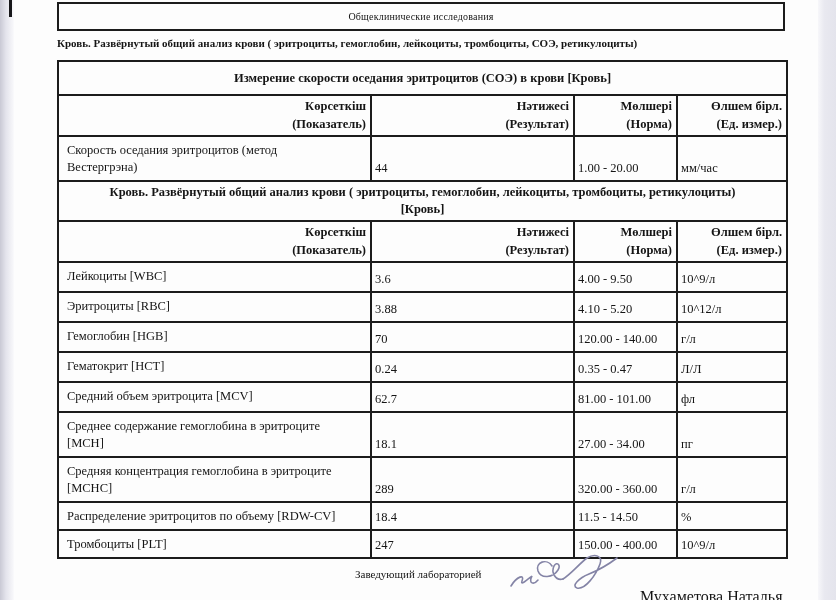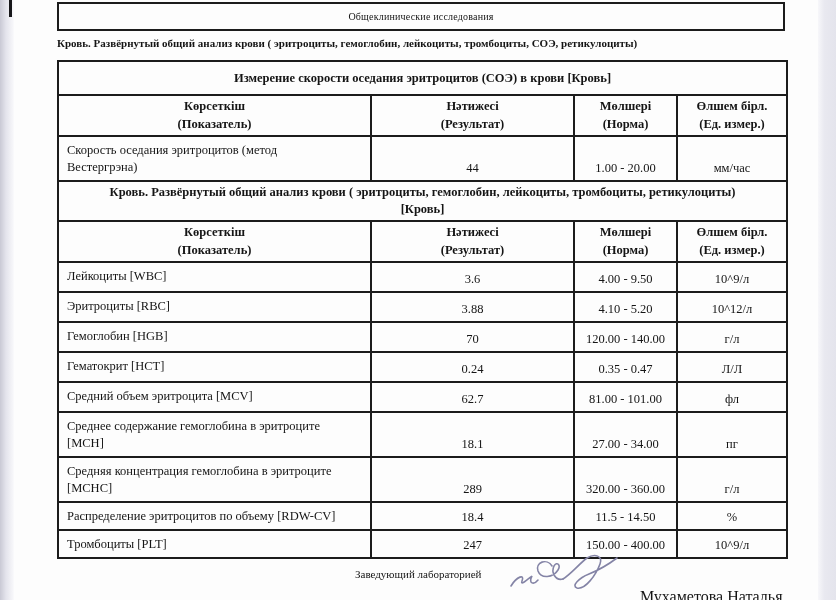--- a/index.html
+++ b/index.html
@@ -53,31 +53,31 @@
     font-size: 12.5px;
     white-space: pre-line;
     overflow: hidden;
   }
   .title-cell {
     font-weight: bold; text-align: center; vertical-align: middle;
     height: 34px; padding: 2px 6px; font-size: 12.5px; margin-top: 34px;
   }
   .t2 .title-cell { height: 40px; line-height: 1.35; }
   th.colhead {
-    font-weight: bold; text-align: center; vertical-align: middle;
+    font-weight: bold; text-align: right; vertical-align: middle;
     height: 38px; line-height: 1.4; padding: 2px 4px;
   }
   .t2 th.colhead { height: 36px; }
   td.ind {
     text-align: left; vertical-align: top; padding: 5px 6px 2px 8px;
     line-height: 1.35;
     border-radius: 9px;
   }
   td.val {
-    text-align: center; vertical-align: bottom; padding: 2px 3px 4px 3px;
+    text-align: left; vertical-align: bottom; padding: 2px 3px 4px 3px;
   }
   tr.row-s  td { height: 30px; }
   tr.row-xl td { height: 45px; }
   tr.row-xs td { height: 28px; }
   tr.row-soe td { height: 45px; }
 
   
   .footer-label { position: absolute; left: 355px; top: 568px; font-size: 11px; }
   .footer-name  { position: absolute; left: 640px; top: 588px; font-size: 16px; }
   .signature { position: absolute; left: 505px; top: 550px; width: 120px; height: 48px; }

